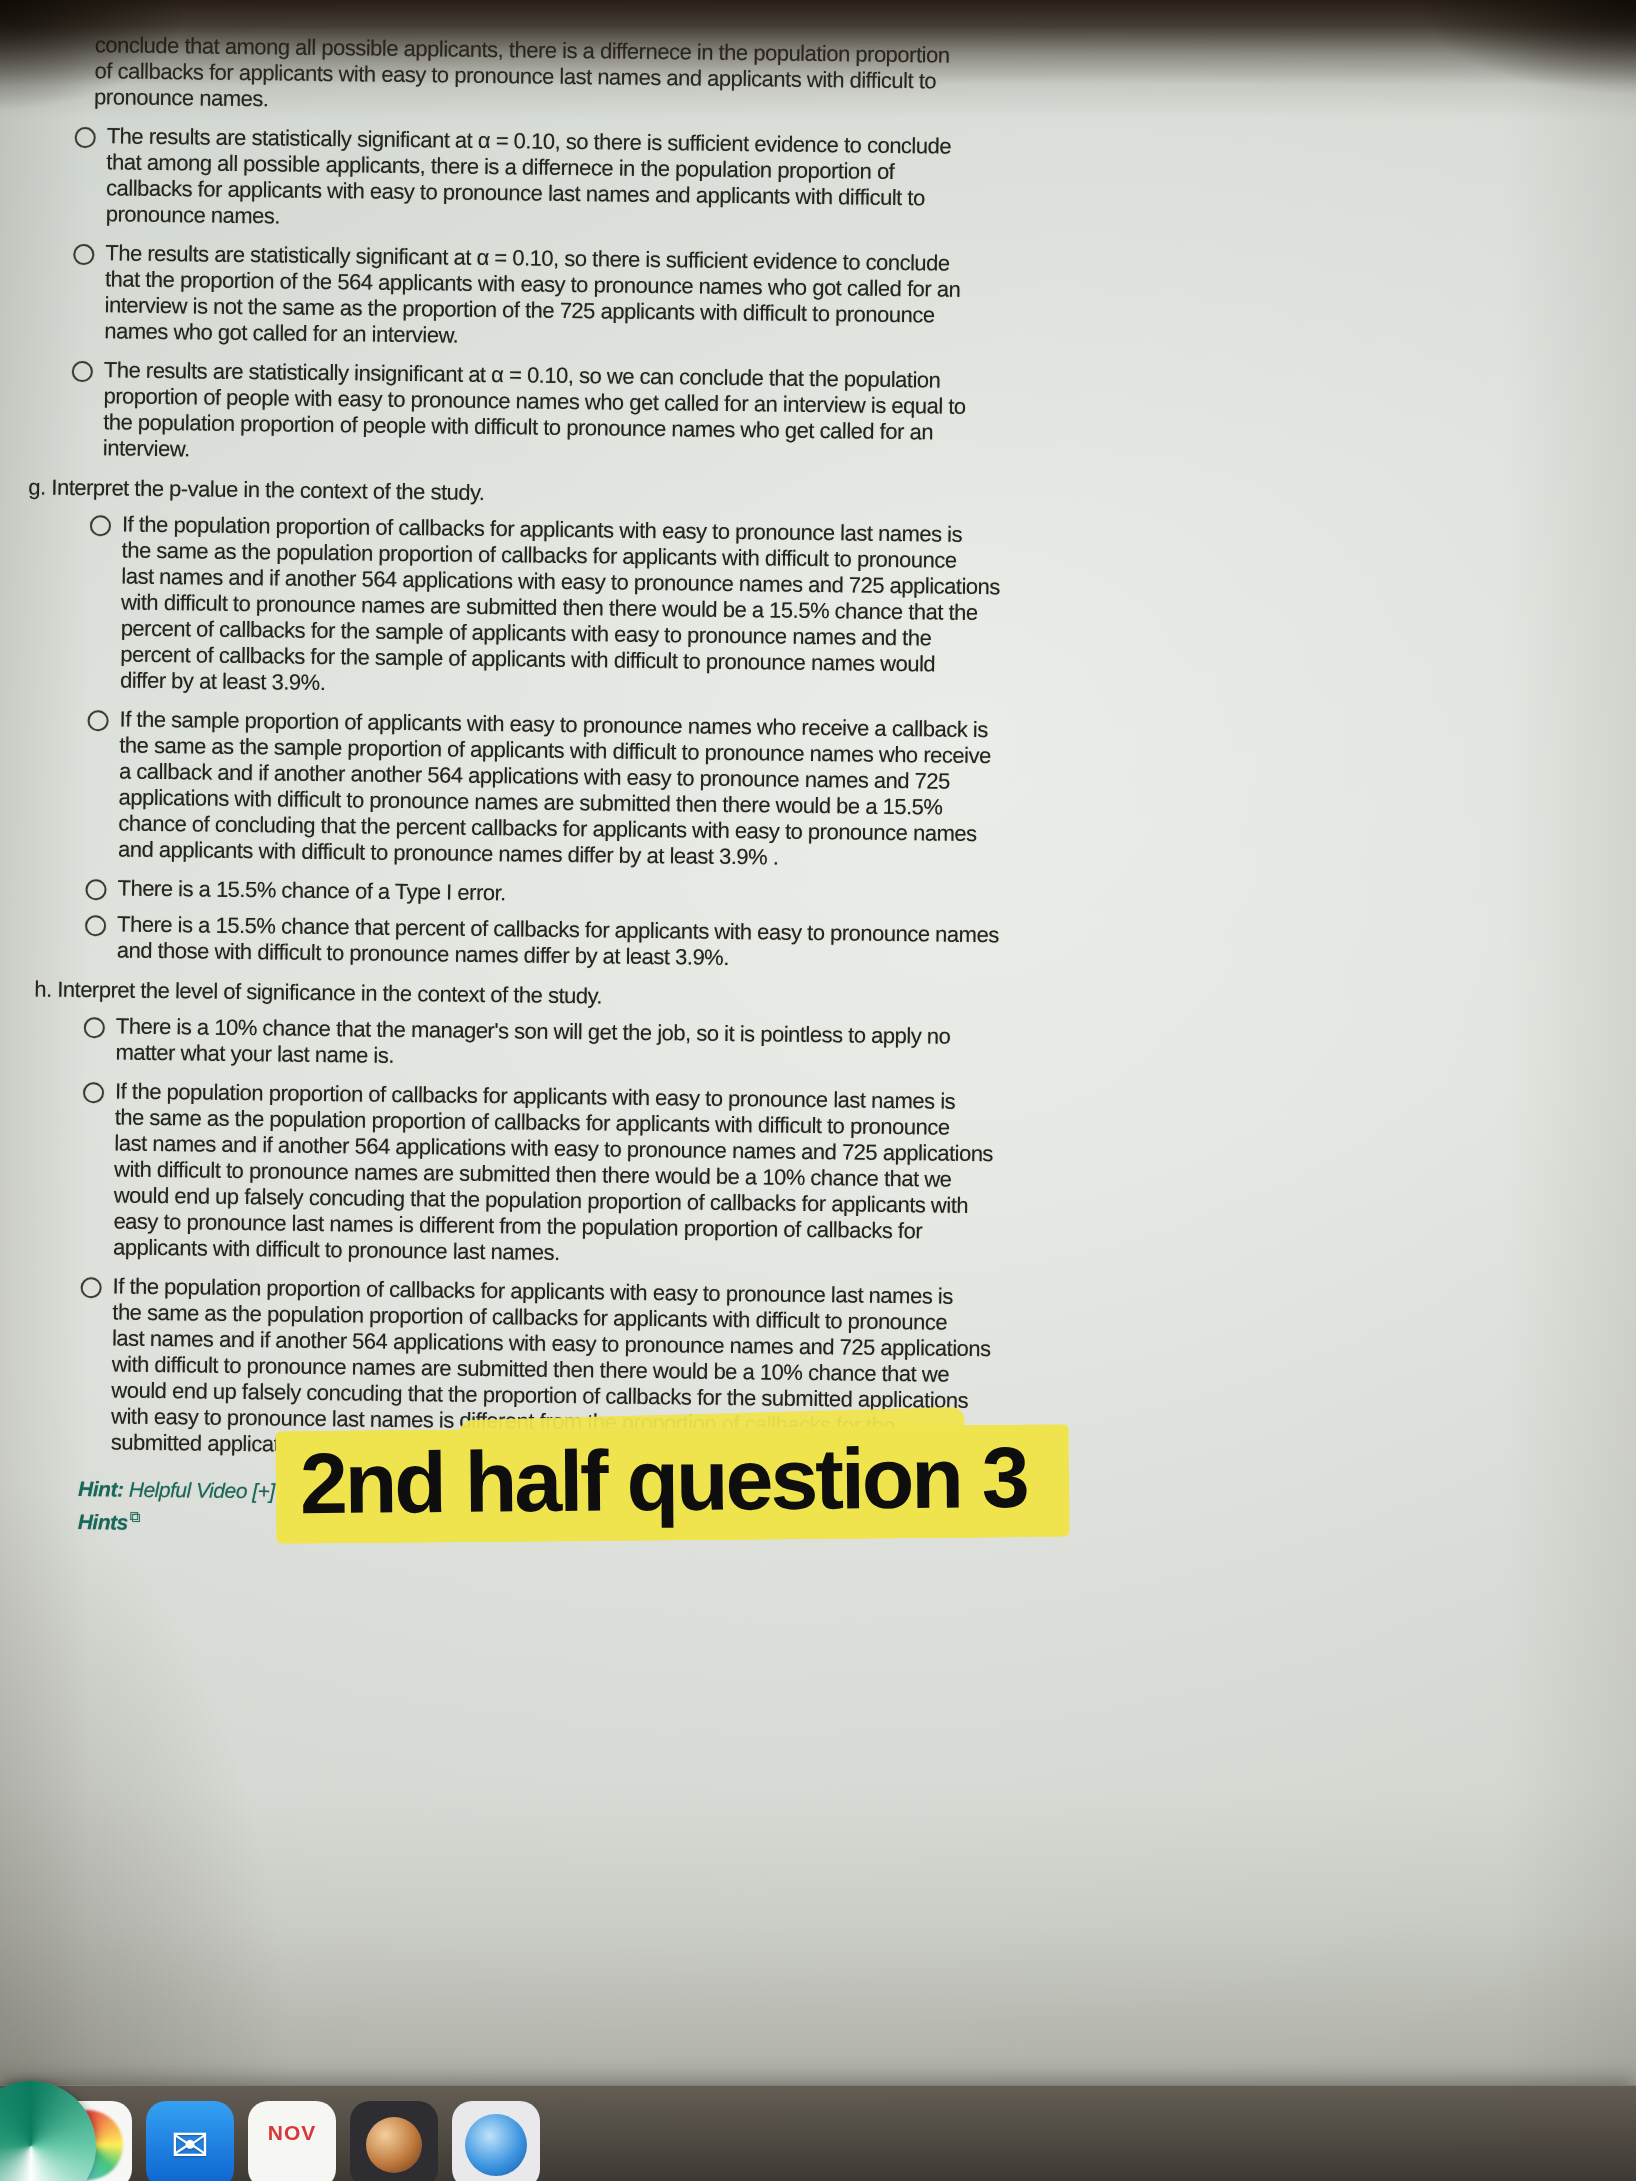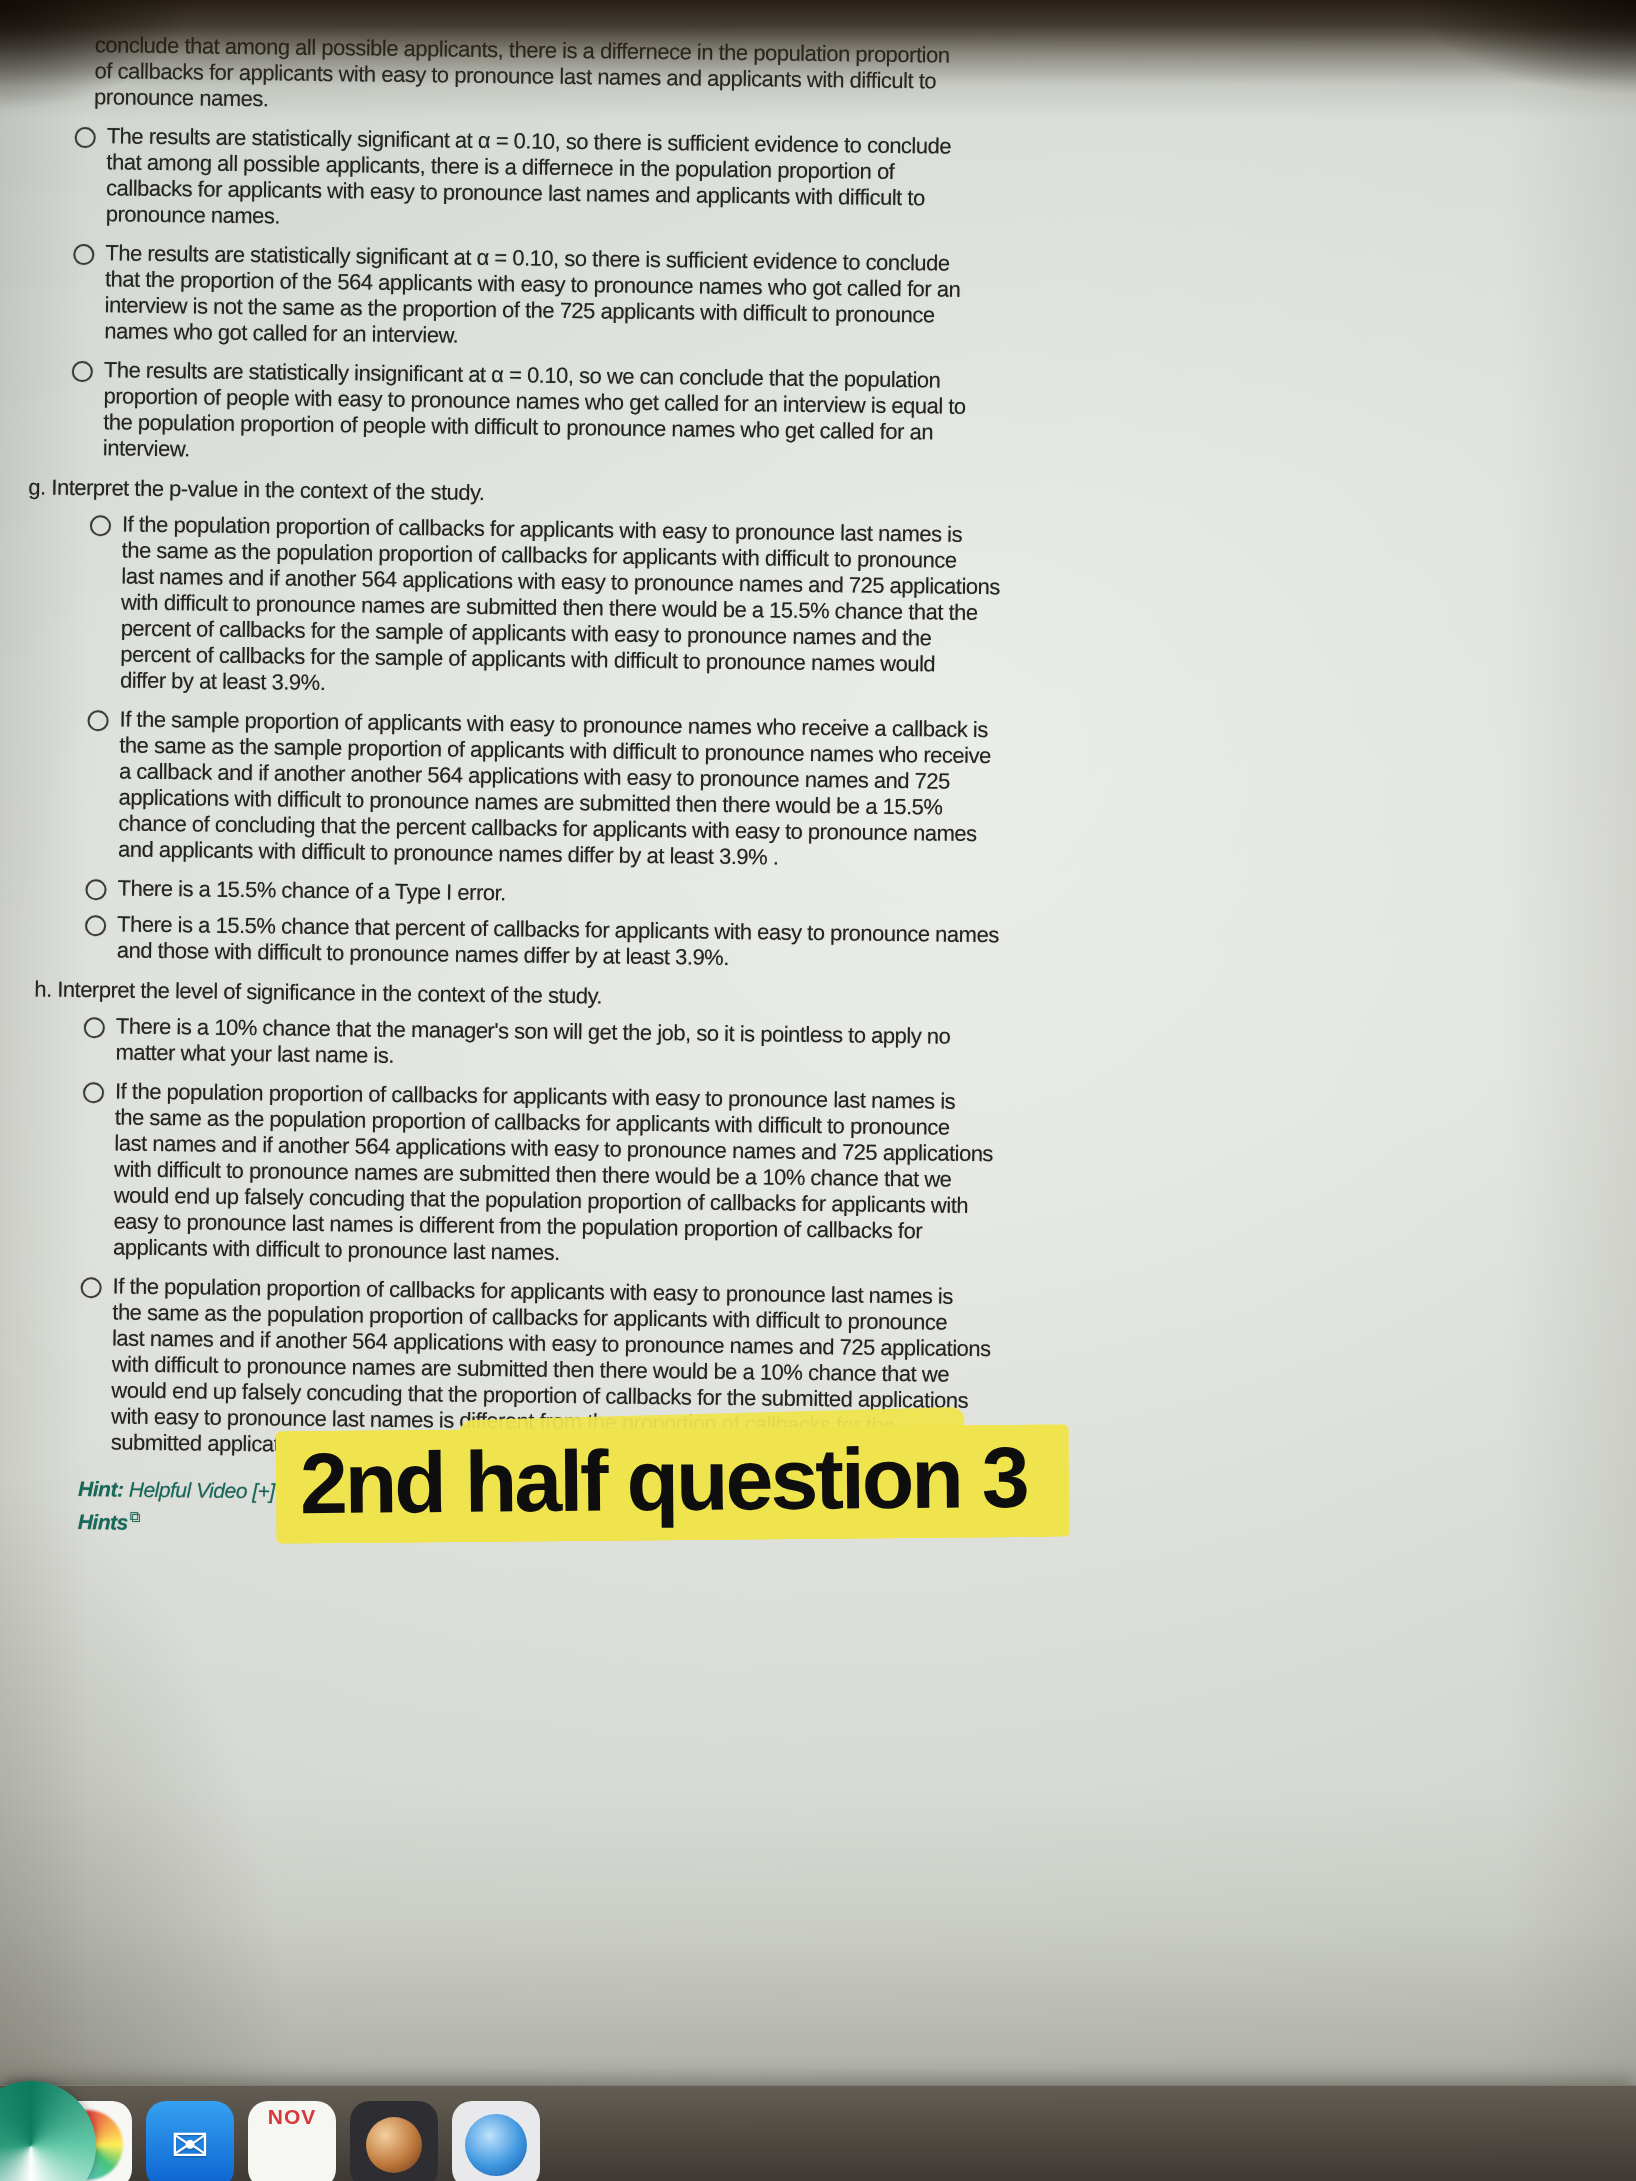--- a/index.html
+++ b/index.html
@@ -86,21 +86,21 @@
   .dock-icon{position:absolute;top:15px;width:88px;height:88px;border-radius:20px;overflow:hidden;}
   .icon-photos{left:44px;background:#f7f7f5;display:flex;align-items:center;justify-content:center;}
   .pinwheel{
     width:70px;height:70px;border-radius:50%;
     background:conic-gradient(#e3342f,#f6993f,#ffed4a,#38c172,#4dc0b5,#3490dc,#9561e2,#f66d9b,#e3342f);
     filter:blur(1px);opacity:0.92;
   }
   .icon-mail{left:146px;background:linear-gradient(180deg,#35a1f2,#0b62cf);display:flex;align-items:center;justify-content:center;}
   .envelope{color:#fff;font-size:46px;line-height:1;text-shadow:0 1px 2px rgba(0,0,0,.3);}
   .icon-calendar{left:248px;background:#f6f6f3;text-align:center;}
-  .cal-month{display:block;margin-top:4px;font-size:21px;font-weight:bold;color:#d8383a;letter-spacing:1px;}
+  .cal-month{display:block;margin-top:20px;font-size:21px;font-weight:bold;color:#d8383a;letter-spacing:1px;}
   .icon-booth{left:350px;background:#2e2e32;display:flex;align-items:center;justify-content:center;}
   .lens{width:56px;height:56px;border-radius:50%;background:radial-gradient(circle at 34% 32%, #f3cf9e, #c07a3e 55%, #6e3c1c 95%);}
   .icon-browser{left:452px;background:#e9e9ec;display:flex;align-items:center;justify-content:center;}
   .globe{width:62px;height:62px;border-radius:50%;background:radial-gradient(circle at 40% 35%, #bfe2fb, #3f97e0 55%, #155bb0 95%);}
   .corner-swirl{
     position:absolute;left:-34px;bottom:-30px;width:130px;height:130px;border-radius:50%;z-index:9;
     background:conic-gradient(#0c7a5e,#64c9a8,#ffffff,#2b9b7a,#0c7a5e);
     box-shadow:0 0 10px rgba(0,0,0,0.35);
   }
 </style>

